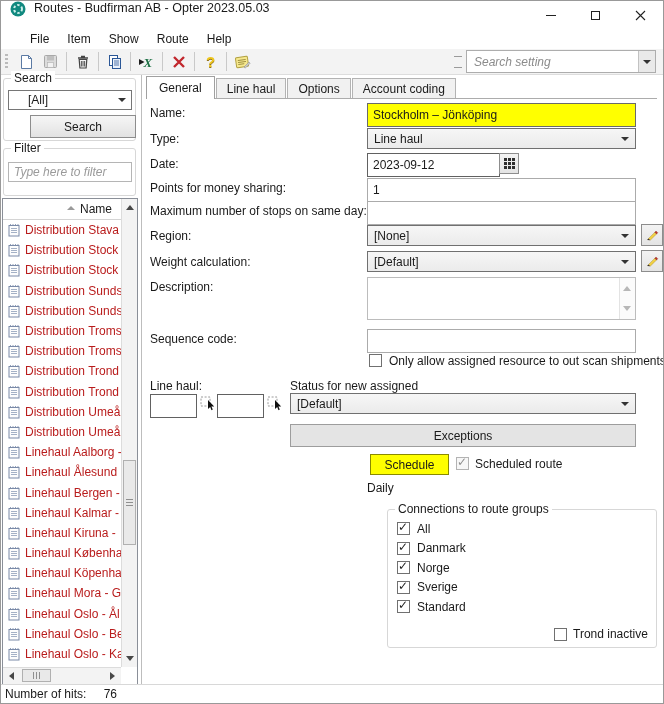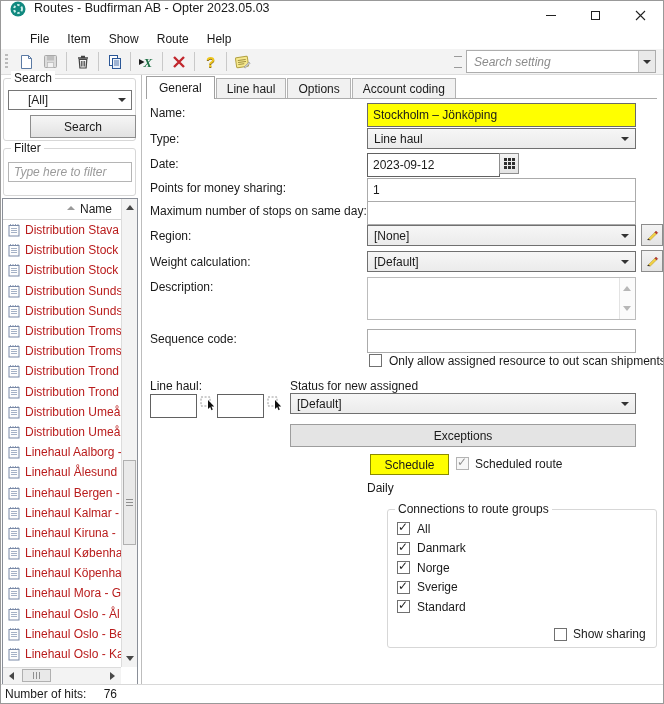--- a/index.html
+++ b/index.html
@@ -624,21 +624,21 @@
               <span>Sverige</span>
             </div>
 
             <div class="rg-row">
               <span class="cb checked"></span>
               <span>Standard</span>
             </div>
           </div>
         <div class="show-inactive">
           <span class="cb"></span>
-          <span>Show sharing</span>
+          <span>Trond inactive</span>
         </div>
       </div>
 
     </div>
   </div>
 
   <div class="statusbar">
     <span class="hits-label">Number of hits:</span>
     <span class="hits-value">76</span>
   </div>

